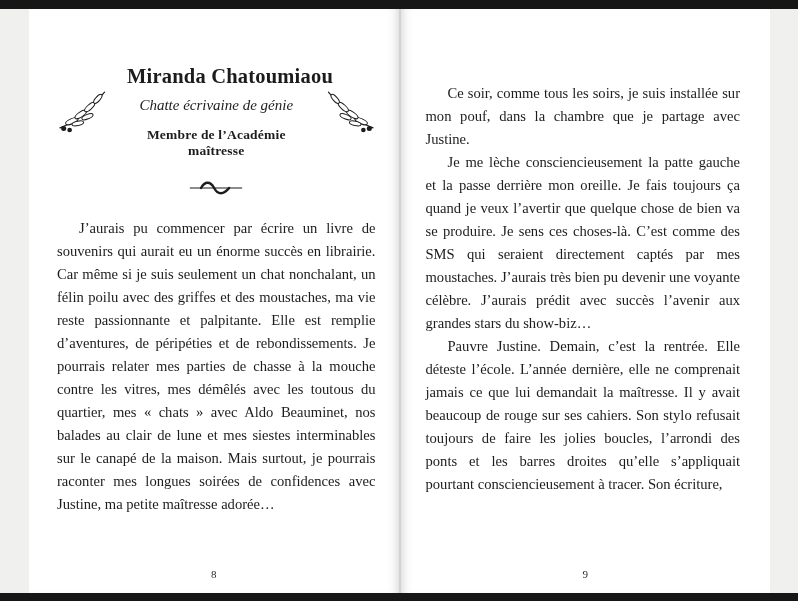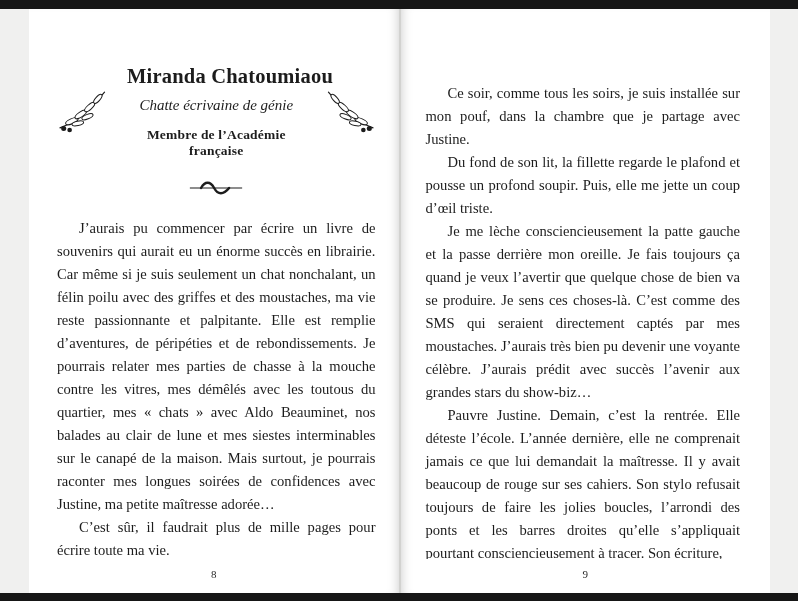--- a/index.html
+++ b/index.html
@@ -81,21 +81,21 @@
                 <g fill="#1c1c1c">
                   <circle cx="9" cy="57" r="3.4"></circle>
                   <circle cx="17" cy="59" r="3.1"></circle>
                 </g>
               </svg>
             </span>
 
             <div class="head-text">
               <h1 class="chapter-title">Miranda Chatoumiaou</h1>
               <div class="chapter-subtitle">Chatte écrivaine de génie</div>
-              <div class="chapter-affiliation">Membre de l’Académie française</div>
+              <div class="chapter-affiliation">Membre de l’Académie maîtresse</div>
             </div>
 
             <span class="sprig mirrored">
               <svg width="52" height="52" viewBox="0 0 70 64" aria-hidden="true">
                 <path d="M4 56 C 22 50, 44 32, 64 8" fill="none" stroke="#1c1c1c" stroke-width="1.6" stroke-linecap="round"></path>
                 <g fill="#ffffff" stroke="#1c1c1c" stroke-width="1.3">
                   <ellipse cx="20" cy="47" rx="9" ry="3.4" transform="rotate(-24 20 47)"></ellipse>
                   <ellipse cx="32" cy="38" rx="9" ry="3.4" transform="rotate(-34 32 38)"></ellipse>
                   <ellipse cx="44" cy="28" rx="8.6" ry="3.2" transform="rotate(-42 44 28)"></ellipse>
                   <ellipse cx="55" cy="17" rx="7.6" ry="3" transform="rotate(-48 55 17)"></ellipse>
@@ -113,33 +113,31 @@
           <div class="divider">
             <svg width="56" height="18" viewBox="0 0 60 18" aria-hidden="true">
               <path d="M2 9 H58" stroke="#1c1c1c" stroke-width="1.1" fill="none"></path>
               <path d="M14 9 C18 1.5, 24 1.5, 28 9 S 38 16.5, 44 9" stroke="#1c1c1c" stroke-width="2.6" fill="none" stroke-linecap="round"></path>
             </svg>
           </div>
         </div>
 
         <div class="body-text">
           <p>J’aurais pu commencer par écrire un livre de souvenirs qui aurait eu un énorme succès en librairie. Car même si je suis seulement un chat nonchalant, un félin poilu avec des griffes et des moustaches, ma vie reste passionnante et palpitante. Elle est remplie d’aventures, de péripéties et de rebondissements. Je pourrais relater mes parties de chasse à la mouche contre les vitres, mes démêlés avec les toutous du quartier, mes « chats » avec Aldo Beauminet, nos balades au clair de lune et mes siestes interminables sur le canapé de la maison. Mais surtout, je pourrais raconter mes longues soirées de confidences avec Justine, ma petite maîtresse adorée…</p>
-          <p>C’est sûr, il faudrait plus de mille pages pour écrire toute ma vie.</p>
         </div>
       </div>
       <div class="page-number">8</div>
     </div>
 
     <div class="spine"></div>
 
     <div class="page right">
       <div class="page-inner">
         <div class="body-text">
           <p>Ce soir, comme tous les soirs, je suis installée sur mon pouf, dans la chambre que je partage avec Justine.</p>
-          <p>Du fond de son lit, la fillette regarde le plafond et pousse un profond soupir. Puis, elle me jette un coup d’œil triste.</p>
           <p>Je me lèche consciencieusement la patte gauche et la passe derrière mon oreille. Je fais toujours ça quand je veux l’avertir que quelque chose de bien va se produire. Je sens ces choses-là. C’est comme des SMS qui seraient directement captés par mes moustaches. J’aurais très bien pu devenir une voyante célèbre. J’aurais prédit avec succès l’avenir aux grandes stars du show-biz…</p>
           <p>Pauvre Justine. Demain, c’est la rentrée. Elle déteste l’école. L’année dernière, elle ne comprenait jamais ce que lui demandait la maîtresse. Il y avait beaucoup de rouge sur ses cahiers. Son stylo refusait toujours de faire les jolies boucles, l’arrondi des ponts et les barres droites qu’elle s’appliquait pourtant consciencieusement à tracer. Son écriture,</p>
         </div>
       </div>
       <div class="page-number">9</div>
     </div>
 
   </div>
 
   <div class="edge-bar bottom"></div>

